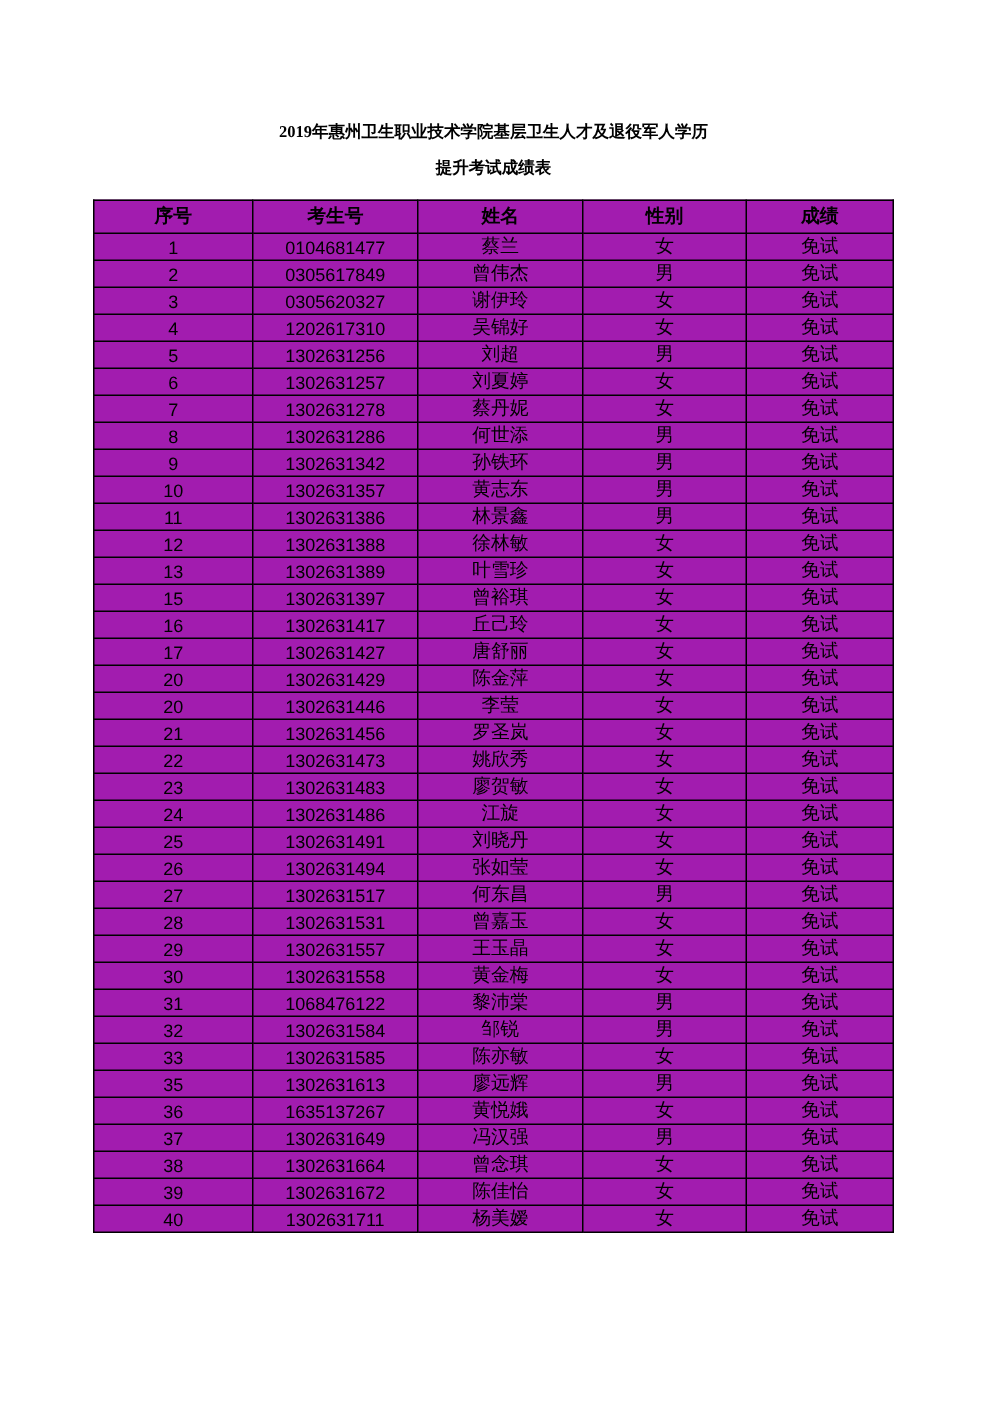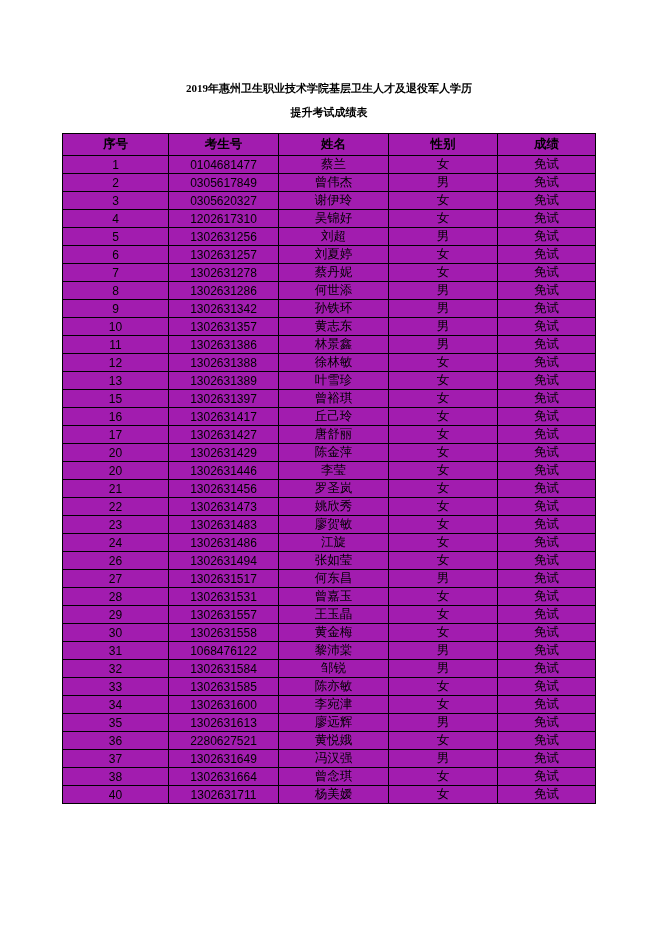--- a/index.html
+++ b/index.html
@@ -258,20 +258,27 @@
           <td class="cn">免试</td>
         </tr>
         <tr>
           <td class="num">24</td>
           <td class="num">1302631486</td>
           <td class="cn">江旋</td>
           <td class="cn">女</td>
           <td class="cn">免试</td>
         </tr>
         <tr>
+          <td class="num">25</td>
+          <td class="num">1302631491</td>
+          <td class="cn">刘晓丹</td>
+          <td class="cn">女</td>
+          <td class="cn">免试</td>
+        </tr>
+        <tr>
           <td class="num">26</td>
           <td class="num">1302631494</td>
           <td class="cn">张如莹</td>
           <td class="cn">女</td>
           <td class="cn">免试</td>
         </tr>
         <tr>
           <td class="num">27</td>
           <td class="num">1302631517</td>
           <td class="cn">何东昌</td>
@@ -314,55 +321,55 @@
           <td class="cn">免试</td>
         </tr>
         <tr>
           <td class="num">33</td>
           <td class="num">1302631585</td>
           <td class="cn">陈亦敏</td>
           <td class="cn">女</td>
           <td class="cn">免试</td>
         </tr>
         <tr>
-          <td class="num">34</td>
-          <td class="num">1302631600</td>
-          <td class="cn">李宛津</td>
-          <td class="cn">女</td>
-          <td class="cn">免试</td>
-        </tr>
-        <tr>
           <td class="num">35</td>
           <td class="num">1302631613</td>
           <td class="cn">廖远辉</td>
           <td class="cn">男</td>
           <td class="cn">免试</td>
         </tr>
         <tr>
           <td class="num">36</td>
-          <td class="num">2280627521</td>
+          <td class="num">1635137267</td>
           <td class="cn">黄悦娥</td>
           <td class="cn">女</td>
           <td class="cn">免试</td>
         </tr>
         <tr>
           <td class="num">37</td>
           <td class="num">1302631649</td>
           <td class="cn">冯汉强</td>
           <td class="cn">男</td>
           <td class="cn">免试</td>
         </tr>
         <tr>
           <td class="num">38</td>
           <td class="num">1302631664</td>
           <td class="cn">曾念琪</td>
           <td class="cn">女</td>
           <td class="cn">免试</td>
         </tr>
         <tr>
+          <td class="num">39</td>
+          <td class="num">1302631672</td>
+          <td class="cn">陈佳怡</td>
+          <td class="cn">女</td>
+          <td class="cn">免试</td>
+        </tr>
+        <tr>
           <td class="num">40</td>
           <td class="num">1302631711</td>
           <td class="cn">杨美嫒</td>
           <td class="cn">女</td>
           <td class="cn">免试</td>
         </tr>
       </tbody>
   </table>
 
 </div>

